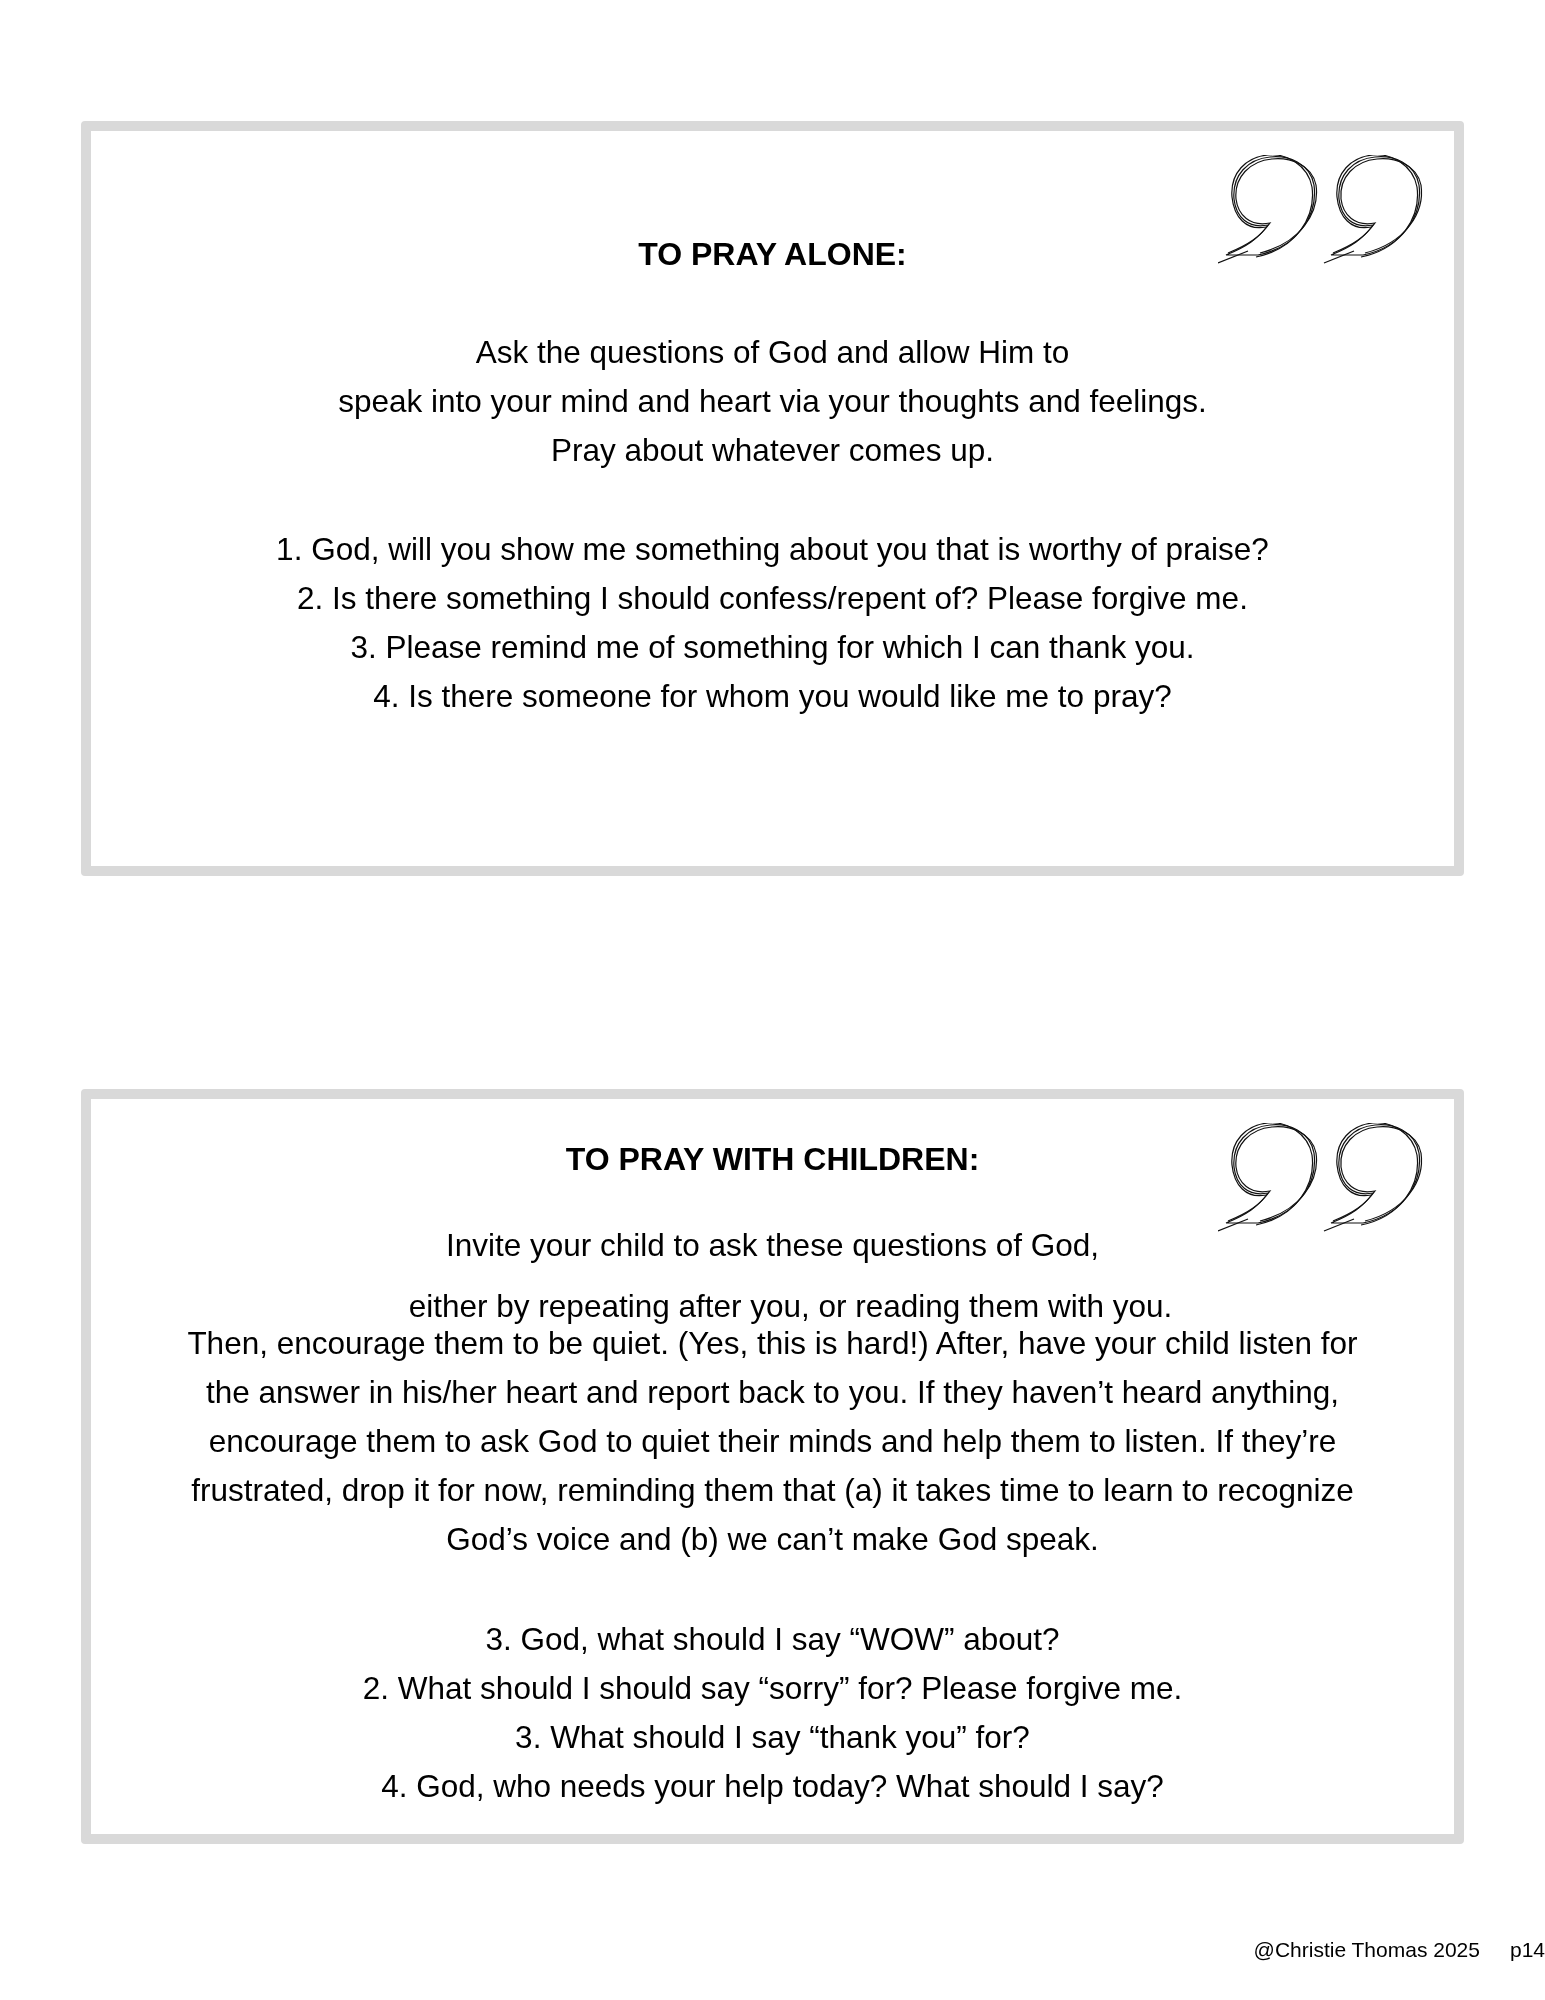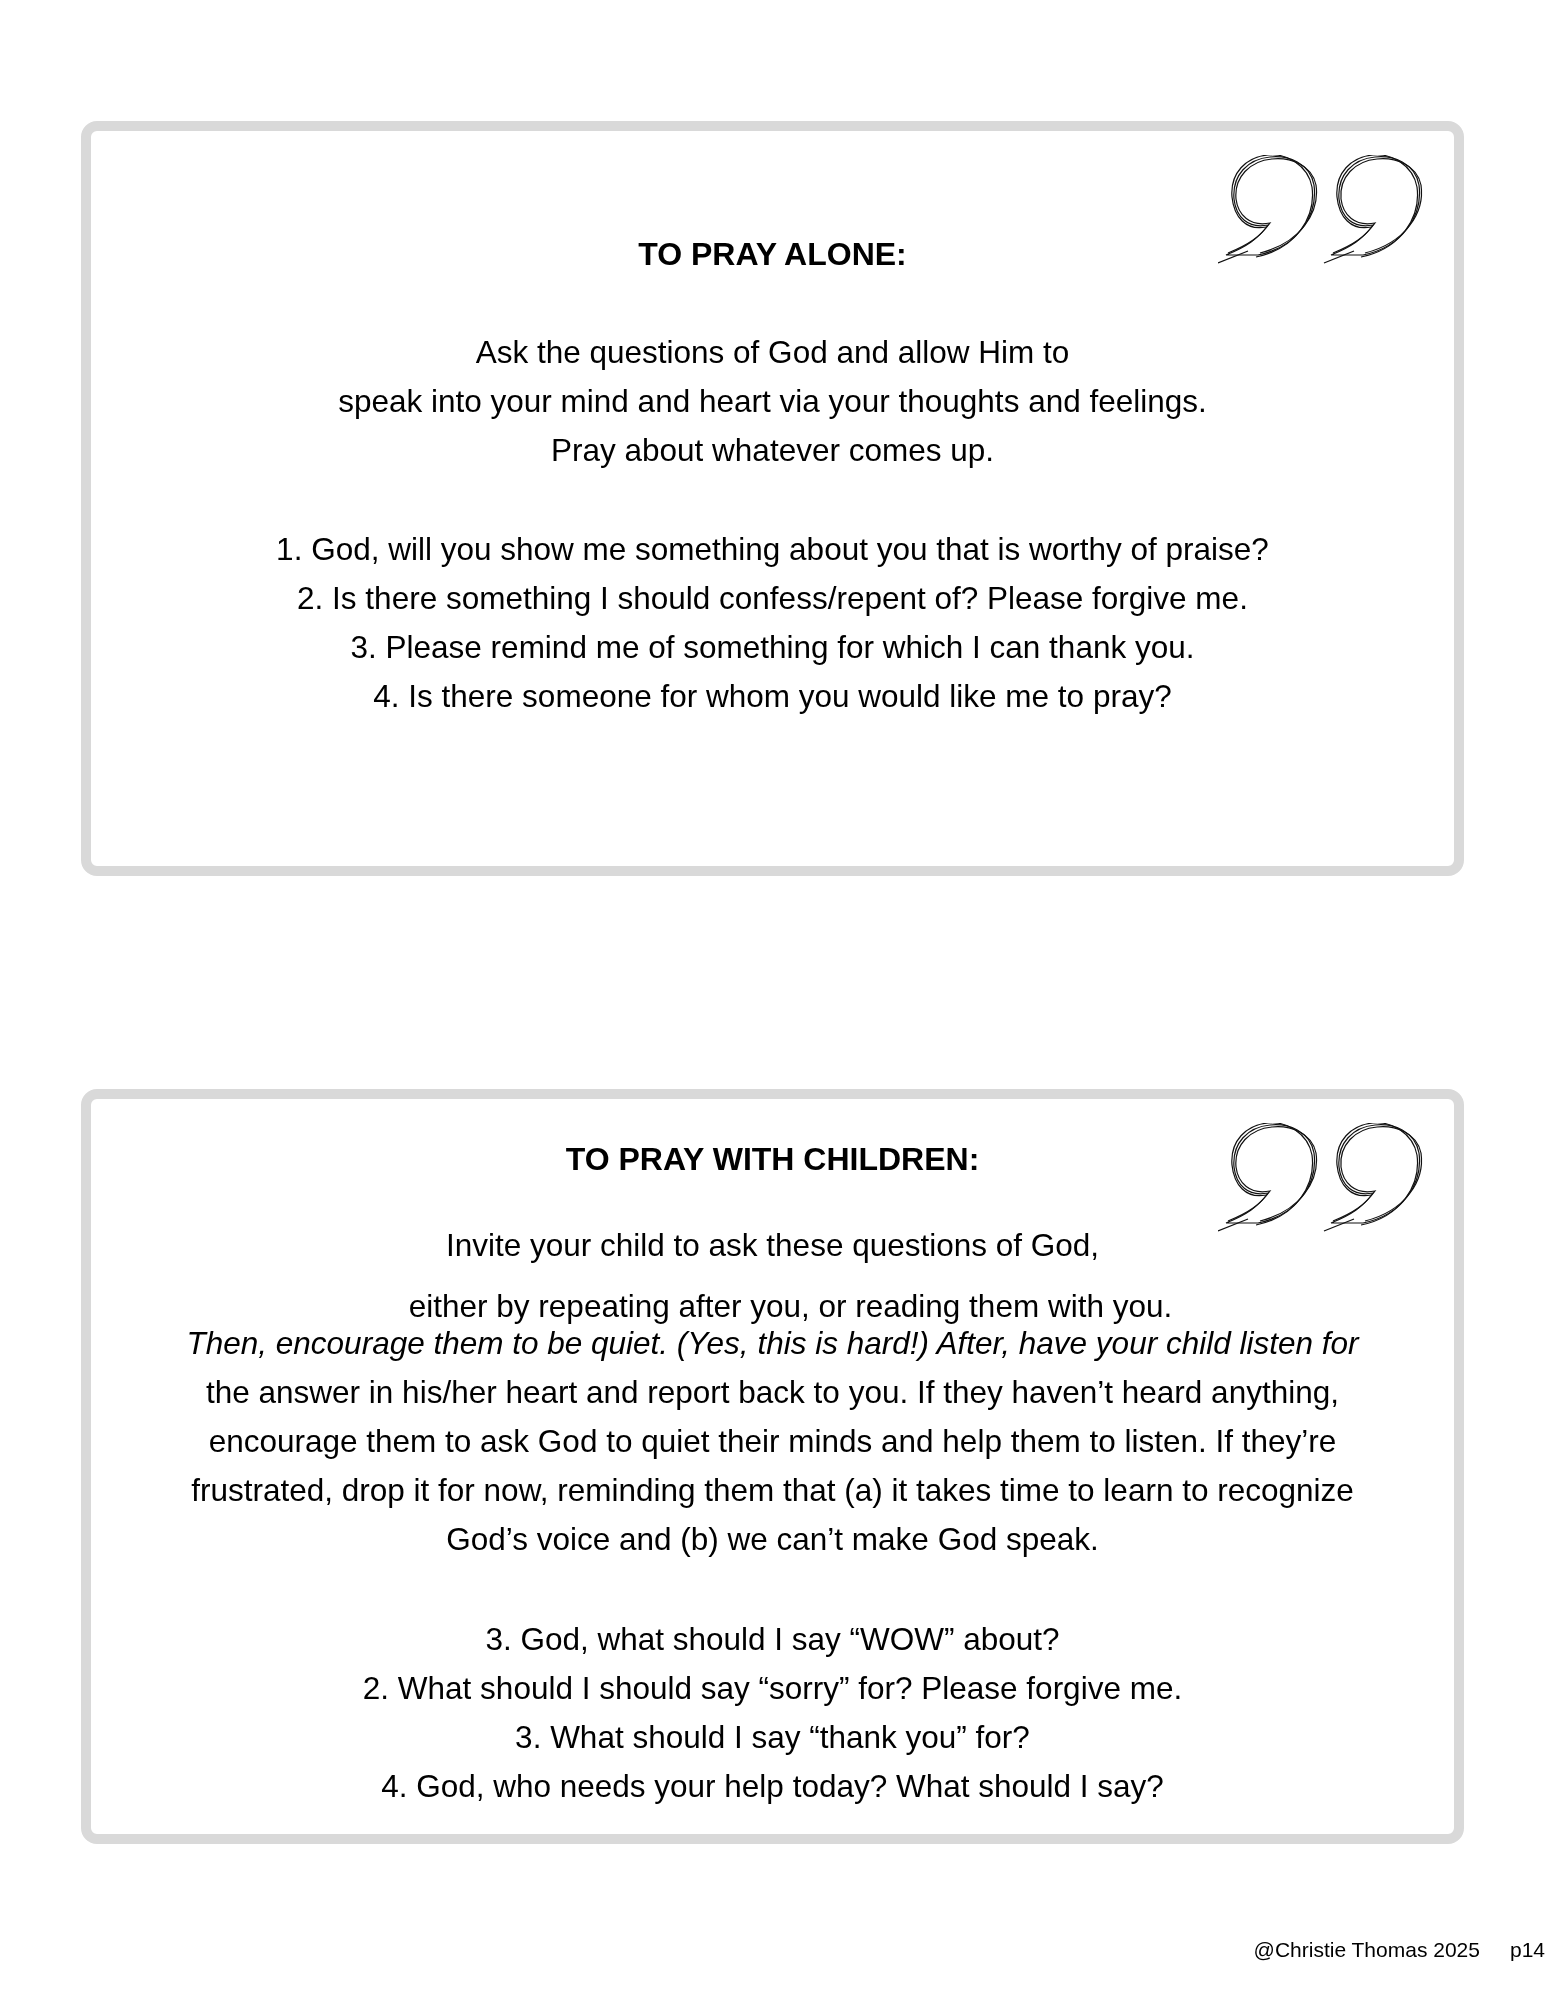--- a/index.html
+++ b/index.html
@@ -1,19 +1,19 @@
 <!DOCTYPE html>
 <html><head>
   <meta charset="utf-8">
   <style>
     html, body { margin: 0; padding: 0; background: #ffffff; }
     body { width: 1545px; height: 2000px; position: relative; overflow: hidden;
            font-family: "Liberation Sans", sans-serif; color: #000000; }
     .card { position: absolute; left: 81px; width: 1383px; box-sizing: border-box;
-            border: 10px solid #d9d9d9; border-radius: 16px; background: #ffffff; }
+            border: 10px solid #d9d9d9; border-radius: 4px; background: #ffffff; }
     #card-alone { top: 121px; height: 755px; }
     #card-children { top: 1089px; height: 755px; }
     .line { position: absolute; left: 0; right: 0; text-align: center; white-space: nowrap;
             font-size: 31.5px; line-height: 40px; height: 40px; }
     .heading { font-weight: bold; font-size: 32px; }
     .quote { position: absolute; left: 1127px; width: 210px; height: 126px; }
     .footer { position: absolute; left: 0; width: 1545px; top: 1908px; text-align: right;
               font-size: 21px; line-height: 28px; white-space: pre; }
     .footer span { display: inline-block; }
     .footer .gap { width: 30px; }
@@ -53,21 +53,21 @@
       <path d="M0 108 L30 96"></path>
       <path d="M145 100 C185 92 205 60 201 30 C197 8 175 0 157 2 C135 4 119 20 121 44 C123 62 135 74 155 70 C145 84 133 92 113 100 Z"></path>
       <path d="M147 98 C187 88 207 58 203 30 C199 10 177 2 159 4 C137 6 121 22 123 44 C125 60 137 72 157 68 C147 82 135 90 115 98"></path>
       <path d="M143 102 C183 94 203 62 199 32 C195 10 173 -2 155 0 C133 2 117 18 119 42 C121 62 133 76 153 72"></path>
       <path d="M106 108 L136 96"></path>
     </g>
   </svg>
   <div class="line heading" style="top:28px;margin-top:12px;">TO PRAY WITH CHILDREN:</div>
   <div class="line" style="top:126px;">Invite your child to ask these questions of God,</div>
   <div class="line" style="top:187px;padding-left:36px;">either by repeating after you, or reading them with you.</div>
-  <div class="line" style="top:224px;font-style:italic;">Then, encourage them to be quiet. (Yes, this is hard!) After, have your child listen for</div>
+  <div class="line" style="top:224px;">Then, encourage them to be quiet. (Yes, this is hard!) After, have your child listen for</div>
   <div class="line" style="top:273px;">the answer in his/her heart and report back to you. If they haven’t heard anything,</div>
   <div class="line" style="top:322px;">encourage them to ask God to quiet their minds and help them to listen. If they’re</div>
   <div class="line" style="top:371px;">frustrated, drop it for now, reminding them that (a) it takes time to learn to recognize</div>
   <div class="line" style="top:420px;">God’s voice and (b) we can’t make God speak.</div>
   <div class="line" style="top:520px;">3. God, what should I say “WOW” about?</div>
   <div class="line" style="top:569px;">2. What should I should say “sorry” for? Please forgive me.</div>
   <div class="line" style="top:618px;">3. What should I say “thank you” for?</div>
   <div class="line" style="top:667px;text-align:center;">4. God, who needs your help today? What should I say?</div>
 </div>
 

